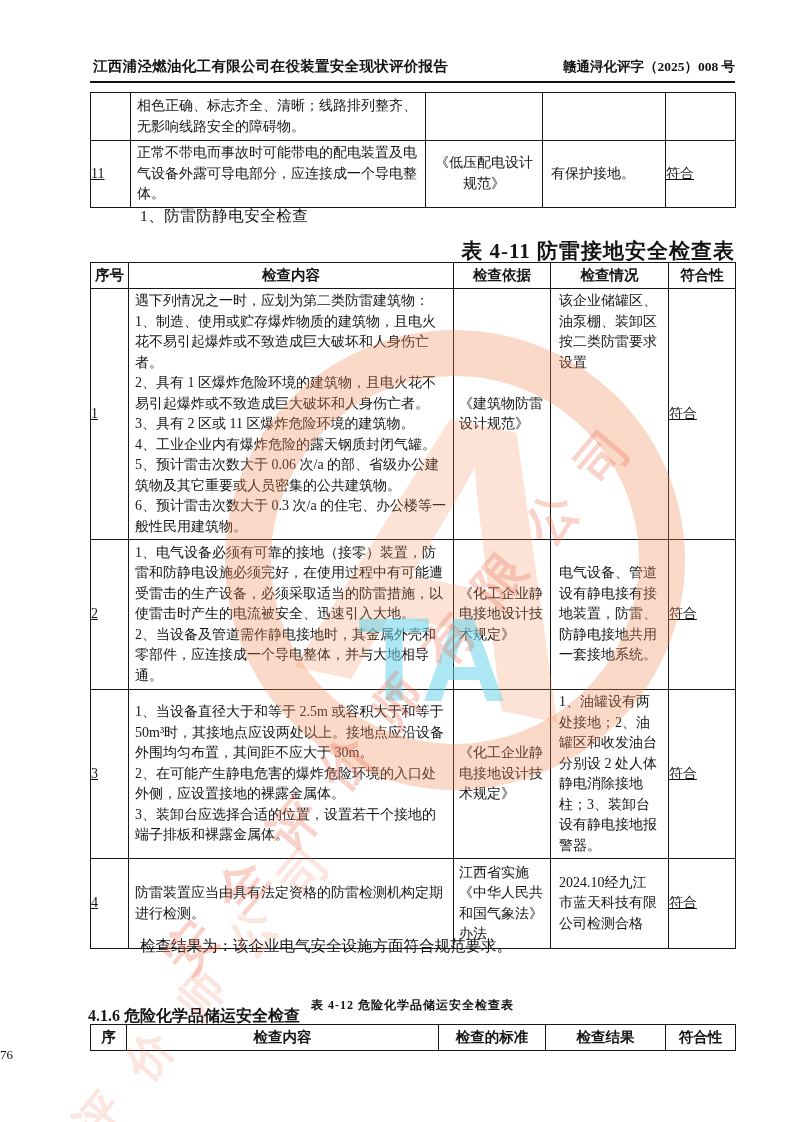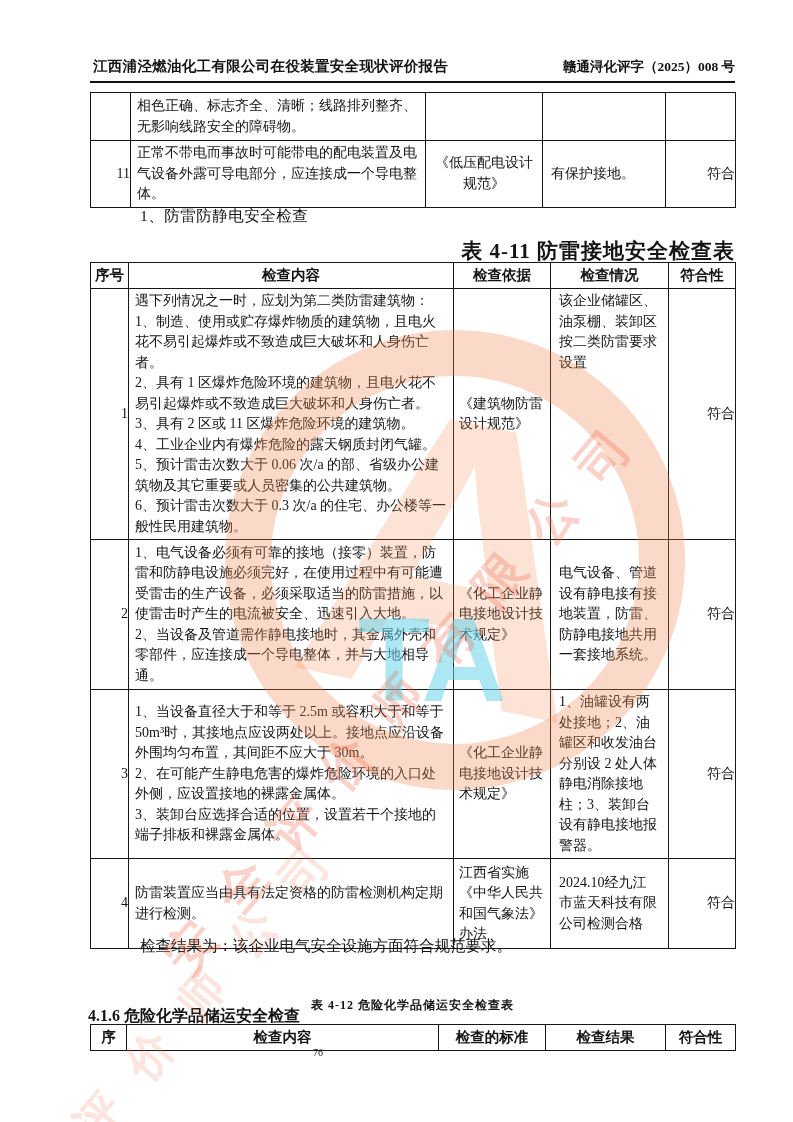--- a/index.html
+++ b/index.html
@@ -15,38 +15,38 @@
 
   
   .hdr-left  { top:57px; left:93px;  font-size:14.5px; font-weight:bold; letter-spacing:0.3px; }
   .hdr-right { top:58px; left:90px; width:645px; text-align:right; font-size:13.5px; font-weight:bold; }
   .hdr-rule  { top:81px; left:90px; width:645px; height:0; border-top:2.2px solid #111; }
 
   
   table { border-collapse:collapse; table-layout:fixed; width:645px; background:transparent; }
   td, th { border:1.5px solid #161616; font-size:14px; line-height:20.5px; vertical-align:middle; overflow:hidden; }
   th { font-weight:bold; text-align:center; font-size:14.5px; padding:2px 1px;margin-top:44px; }
-  .c   { text-align:right; }
+  .c   { text-align:left;text-decoration:underline; }
   .cell-content { text-align:left; padding:2px 6px; white-space:pre-line; }
   .cell-basis   { text-align:left; padding:2px 5px; }
   .cell-basis-c { text-align:center; padding:2px 4px; }
   .cell-sit     { text-align:left; padding:2px 8px; }
   .va-top  { vertical-align:top; }
 
   .t-top  { top:92px;  left:90px; }
   .t-411  { top:262px; left:90px; }
   .t-412  { top:1024px; left:90px; }
 
   
   .sec2      { top:206px; left:140px; font-size:15.5px; letter-spacing:0.5px; }
   .title-411 { top:237px; left:90px; width:645px; text-align:right; font-size:21px; font-weight:bold; letter-spacing:1px; }
   .note      { top:936px; left:140px; font-size:15.5px; }
   .sec416    { top:962px; left:88px; font-size:16px; font-weight:bold;margin-top:44px; }
   .title-412 { top:997px; left:90px; width:645px; text-align:center; font-size:12px; font-weight:bold; letter-spacing:1px; }
-  .pagenum   { top:1047px; left:0; width:636px; text-align:center; font-size:10px; }
+  .pagenum   { top:1047px; left:0; width:636px; text-align:left; font-size:13px; }
 
   
   .watermark { position:absolute; inset:0; pointer-events:none; z-index:4; }
   .wm-ring {
     position:absolute; left:225px; top:330px; width:460px; height:460px;
     border:46px solid rgba(243,136,85,0.32); border-radius:50%;
   }
   .wm-biga {
     position:absolute; left:235px; top:340px; width:440px; height:440px;
     font-family:"Liberation Sans","DejaVu Sans",sans-serif; font-weight:bold;

